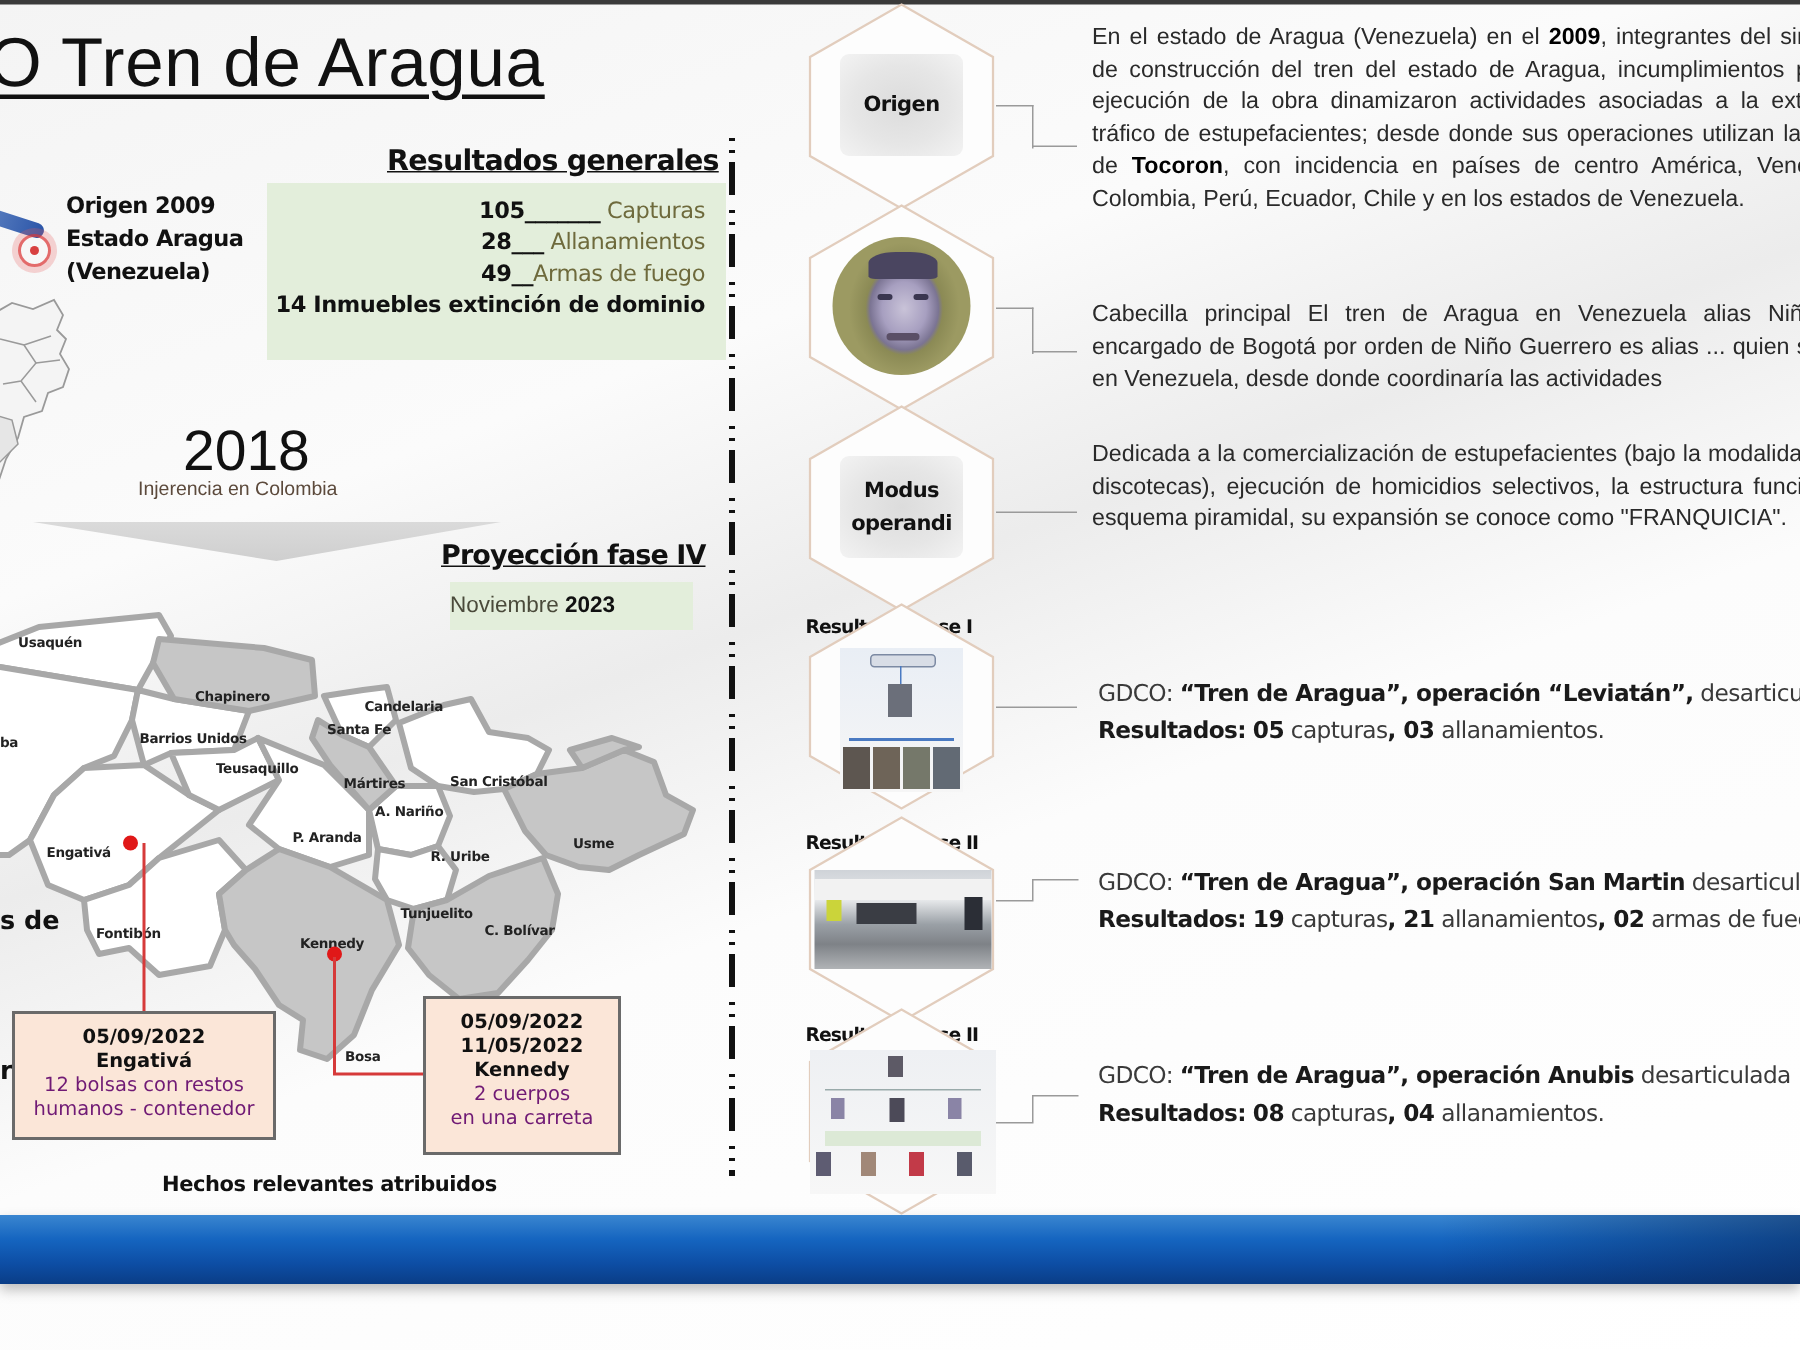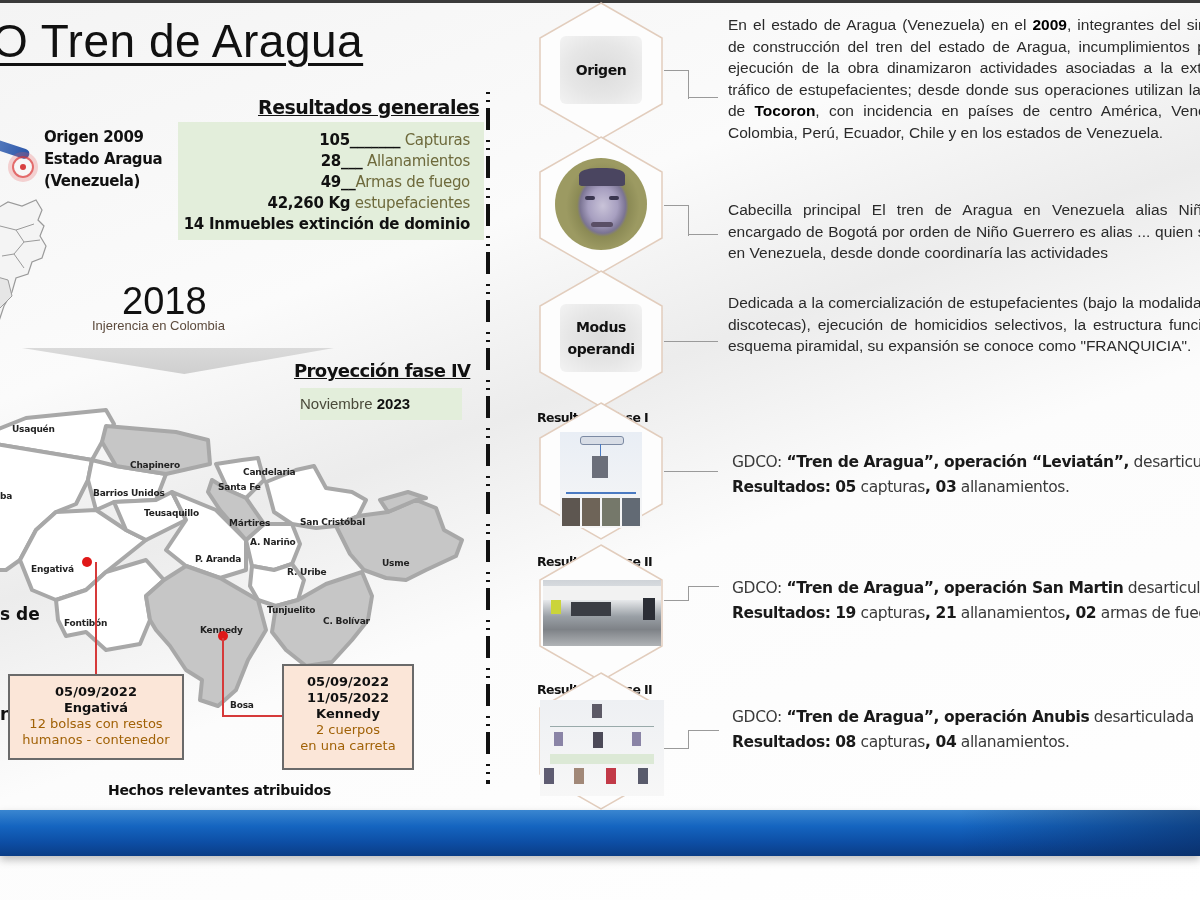--- a/index.html
+++ b/index.html
@@ -54,21 +54,21 @@
   .bogota-map { position:absolute; left:-4px; top:400px; width:480px; height:320px; }
   .loc-label { position:absolute; font-size:9px; font-weight:bold; color:#222; font-family:"DejaVu Sans", sans-serif; letter-spacing:-0.2px; white-space:nowrap; }
 
   .cut-text { position:absolute; font-size:17px; font-weight:bold; font-family:"DejaVu Sans", sans-serif; }
 
   .event-box {
     position:absolute; background:#fbe6d8; border:2px solid #6a6a6a; box-sizing:border-box;
     text-align:center; font-family:"DejaVu Sans", sans-serif; font-size:13px; line-height:16px; padding-top:8px;
   }
   .event-box .d { font-weight:bold; }
-  .event-box .p { color:#a16207; }
+  .event-box .p { color:#701a75; }
   .red-line { position:absolute; background:#d63a3a; }
   .red-dot { position:absolute; width:10px; height:10px; border-radius:50%; background:#e01818; }
 
   .facts-caption { position:absolute; left:108px; top:782px; font-family:"DejaVu Sans", sans-serif; font-size:14px; font-weight:bold; letter-spacing:-0.3px; }
 
   .divider { position:absolute; left:486px; top:92px; width:4px; height:692px;
     background: repeating-linear-gradient(180deg, #111 0 2px, transparent 2px 8px, #111 8px 10px, transparent 10px 16px, #111 16px 38px, transparent 38px 48px); }
   .divider::before{ content:""; }
 
   
@@ -119,21 +119,20 @@
   <path d="M6 30 L22 34 L30 46 L20 58 L8 60" fill="none" stroke="#9a9a9a" stroke-width="1"></path>
   <path d="M22 34 L40 28 M30 46 L46 44 M20 58 L30 72" fill="none" stroke="#9a9a9a" stroke-width="1"></path>
   <path d="M0 80 L14 84 L18 100 L6 112 L0 110 Z" fill="#e6e6e6" stroke="#9a9a9a" stroke-width="1"></path>
 </svg>
 
 <div class="res-title">Resultados generales</div>
 <div class="res-box">
   <div><span class="num">105_______</span> <span class="lbl">Capturas</span></div>
   <div><span class="num">28___</span> <span class="lbl">Allanamientos</span></div>
   <div><span class="num">49__</span><span class="lbl">Armas de fuego</span></div>
-  <div><span class="num">42,260 Kg</span> <span class="lbl">estupefacientes</span></div>
   <div class="full">14 Inmuebles extinción de dominio</div>
 </div>
 
 <div class="year">2018</div>
 <div class="year-sub">Injerencia en Colombia</div>
 <div class="chevron"></div>
 
 <div class="proj-title">Proyección fase IV</div>
 <div class="proj-box">
   <span class="m">Noviembre</span>

